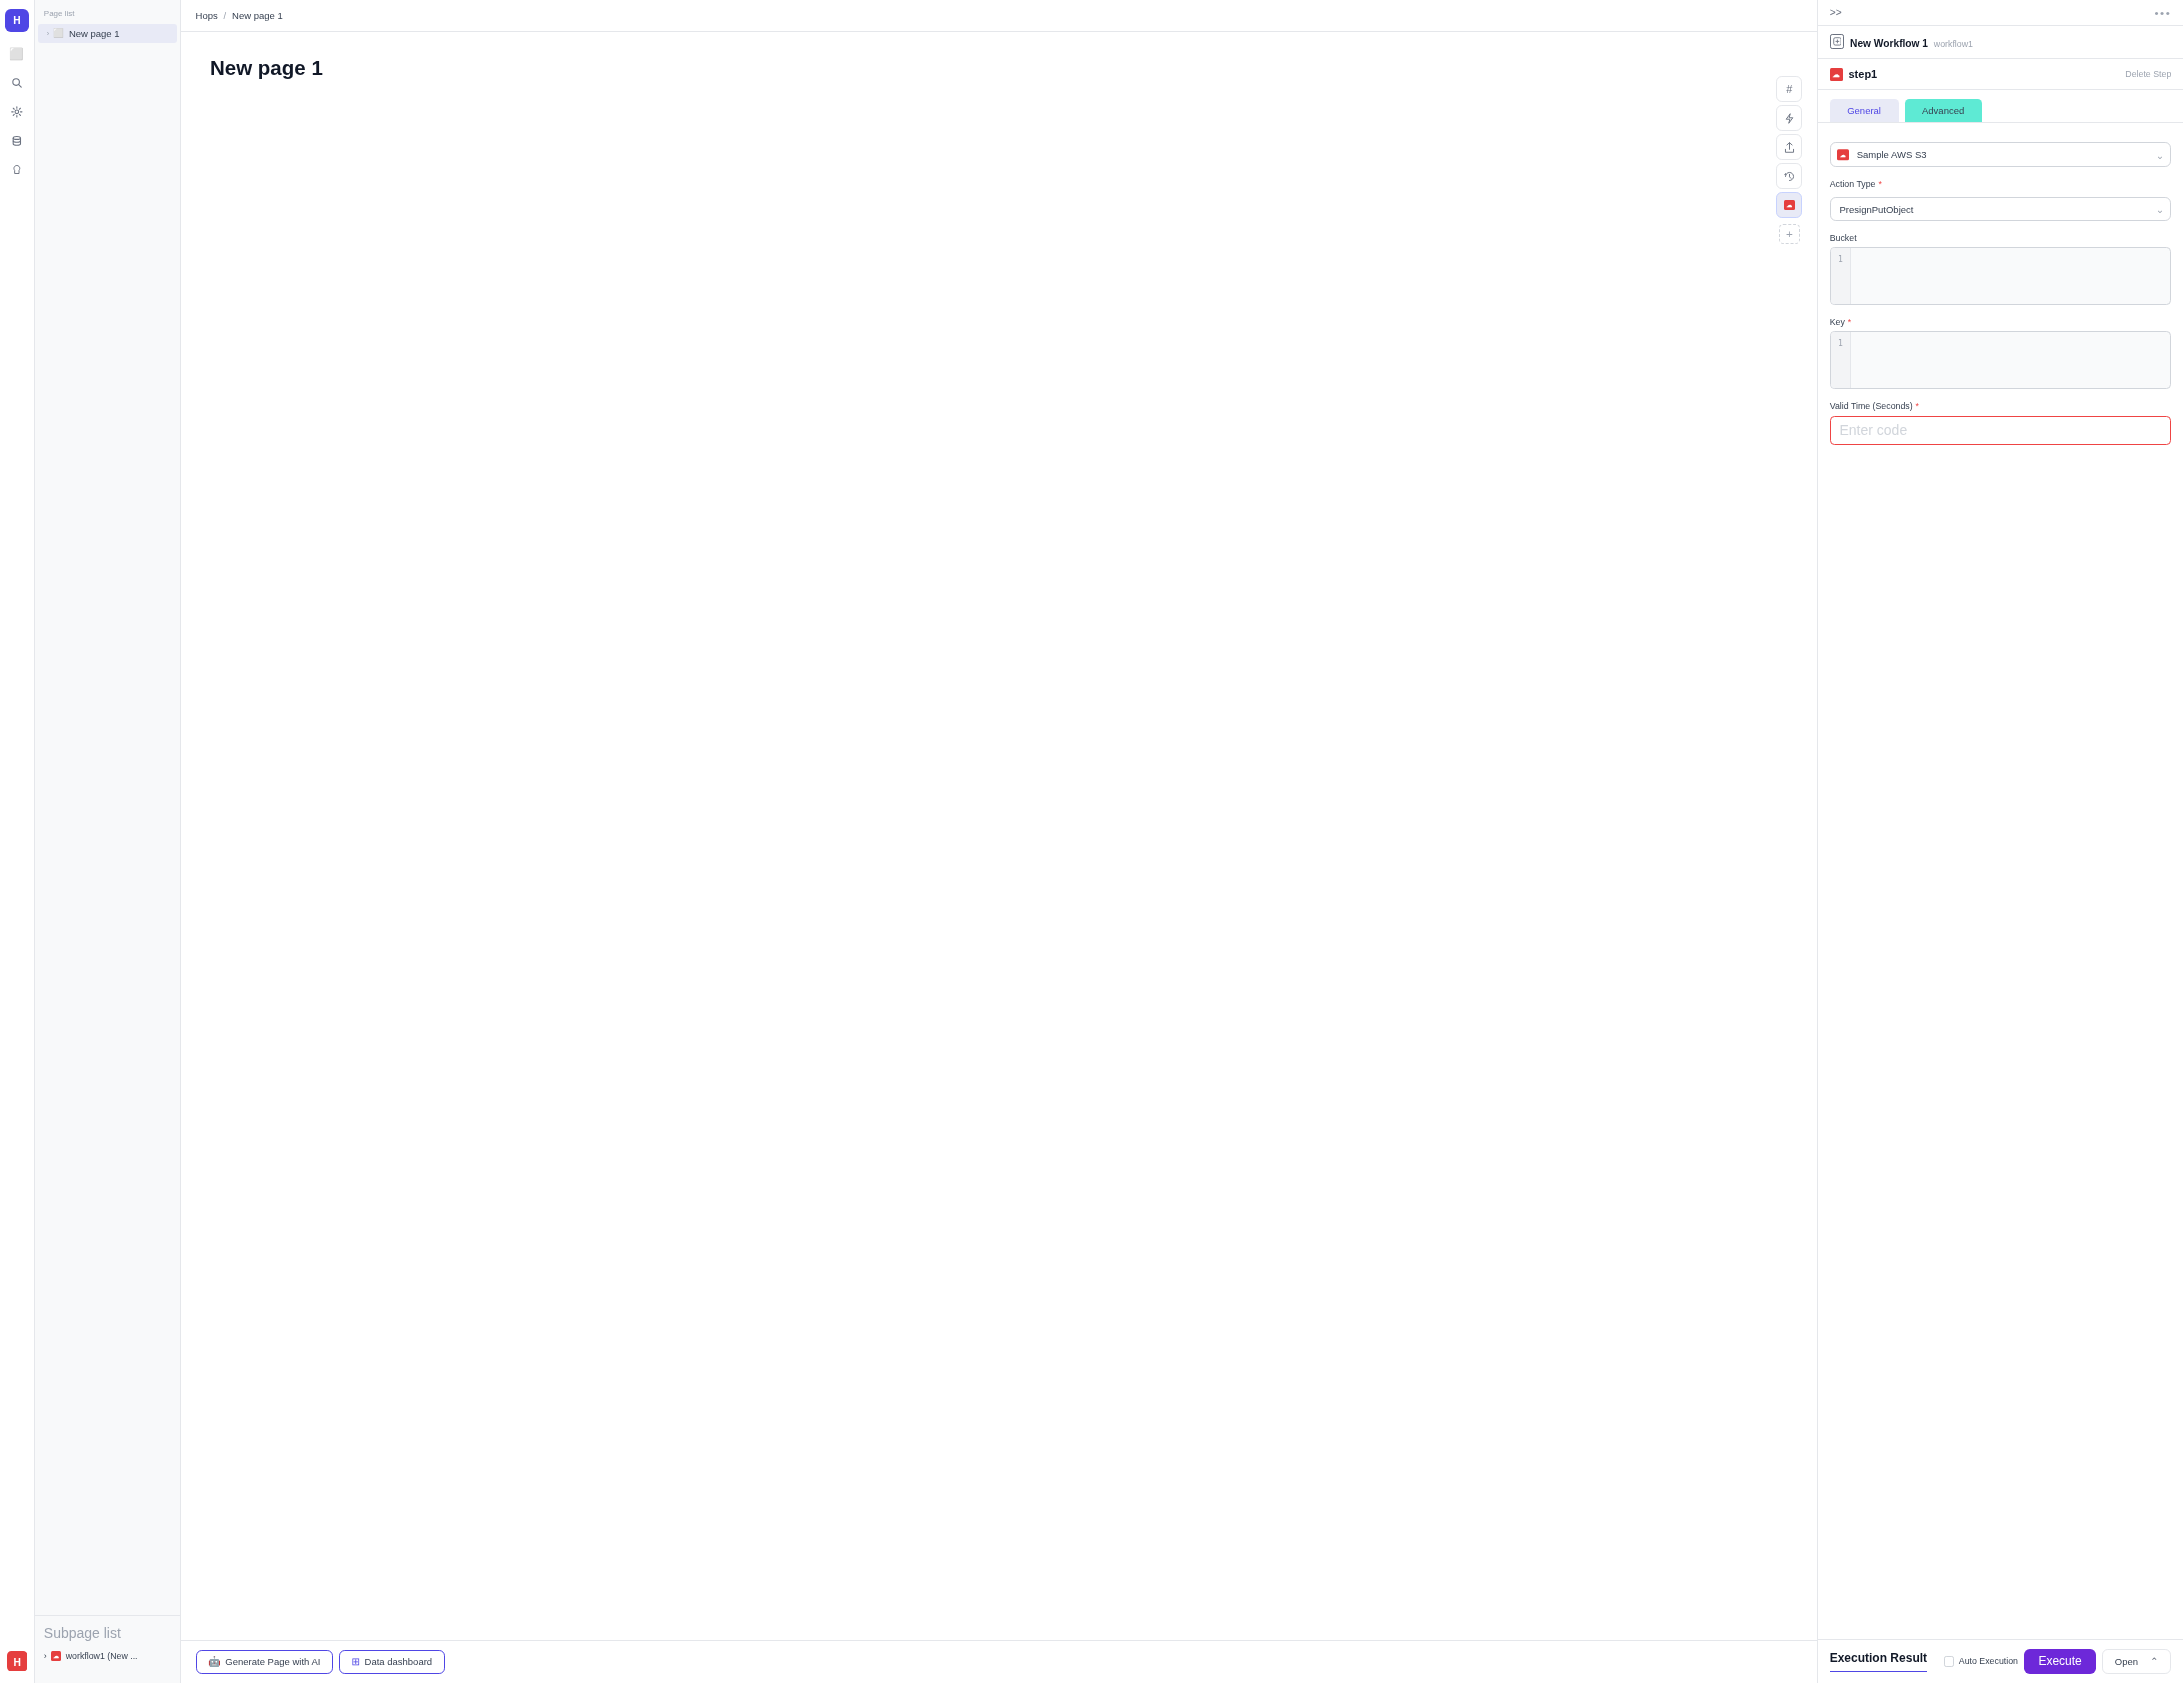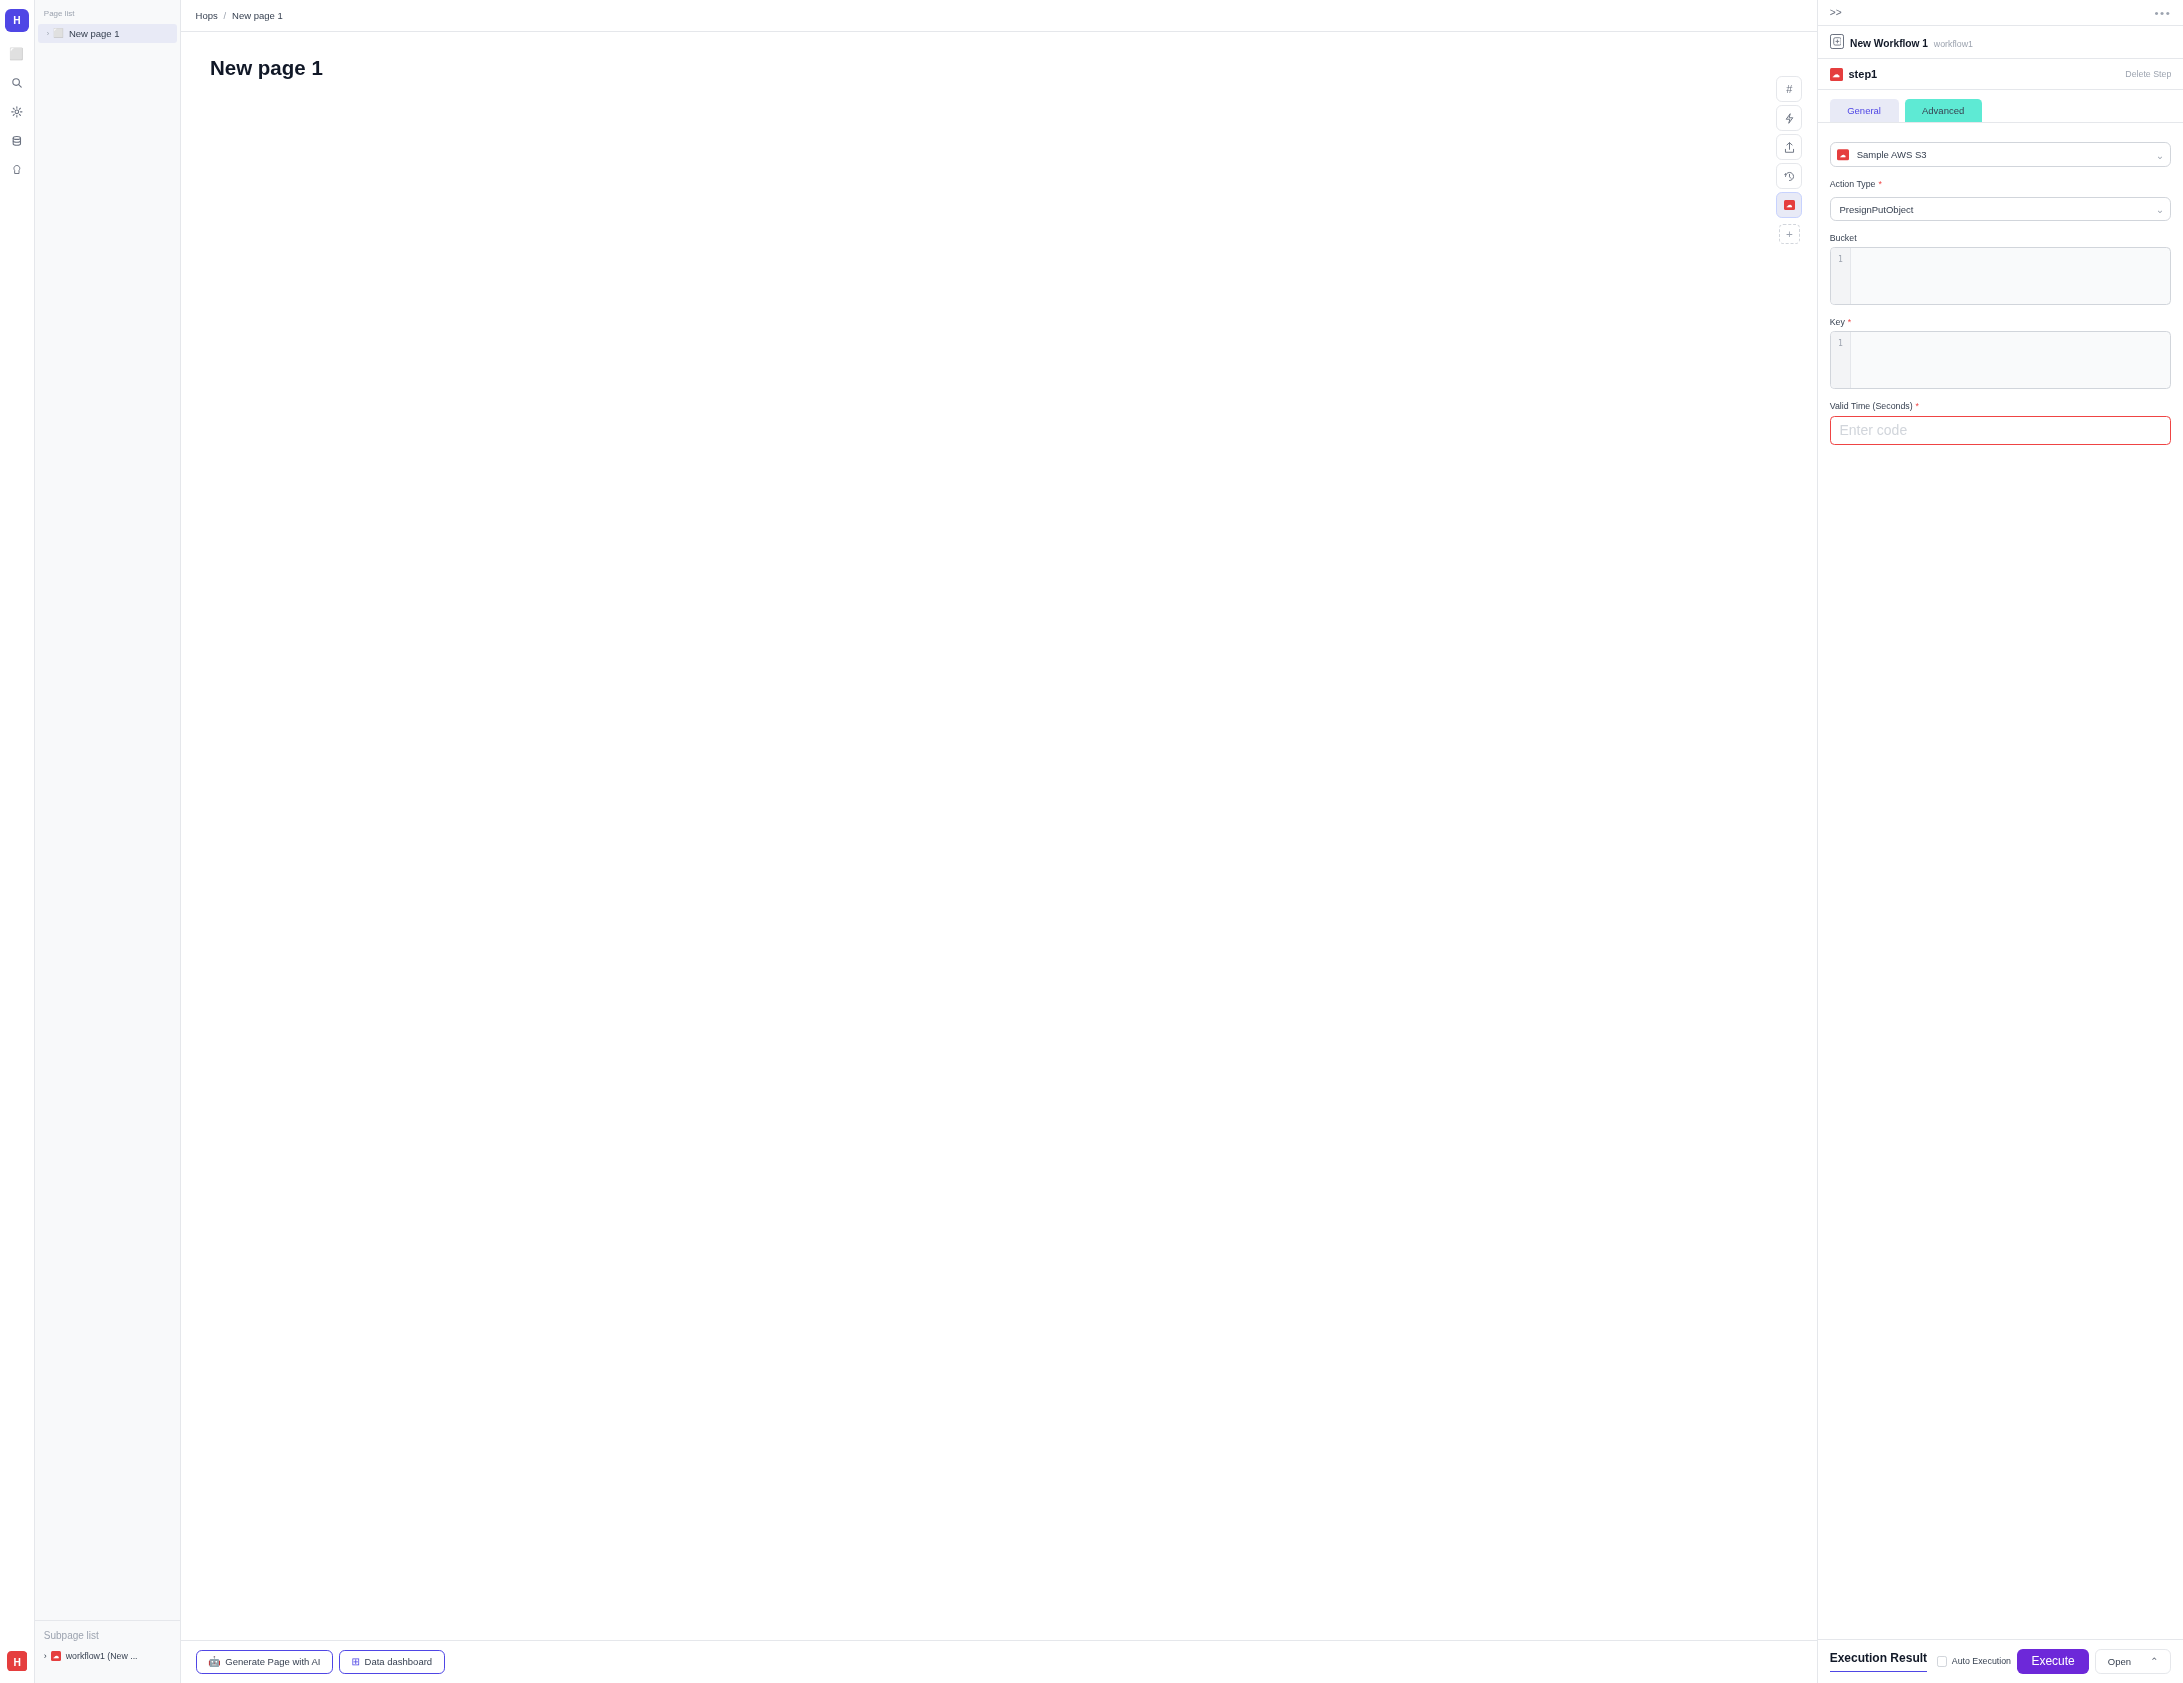--- a/index.html
+++ b/index.html
@@ -81,21 +81,21 @@
     .page-list-item.active { background: #e8eaf6; }
     .page-list-item .chevron { color: #9ca3af; font-size: 7.3px; }
     .page-list-item .page-icon { color: #9ca3af; font-size: 8.8px; }
 
     .subpage-section {
       margin-top: auto;
       padding: 8.8px 0;
       border-top: 0.7px solid #e5e7eb;
     }
     .subpage-title {
-      font-size: 10px;
+      font-size: 14px;
       color: #9ca3af;
       padding: 0 8.8px 5.8px;
     }
     .subpage-item {
       display: flex;
       align-items: center;
       gap: 4.4px;
       padding: 4.4px 8.8px;
       cursor: pointer;
       color: #374151;
@@ -429,21 +429,21 @@
       color: white;
       border: none;
       border-radius: 5.8px;
       font-size: 12px;
       font-weight: 500;
       cursor: pointer;
     }
     .open-btn {
       display: flex;
       align-items: center;
-      gap: 19px;
+      gap: 12px;
       padding: 5.8px 11.7px;
       border: 0.7px solid #e5e7eb;
       border-radius: 5.8px;
       background: #fff;
       font-size: 9.5px;
       color: #374151;
       cursor: pointer;
     }
 
     .collapse-icon { font-size: 10.2px; color: #6b7280; }

